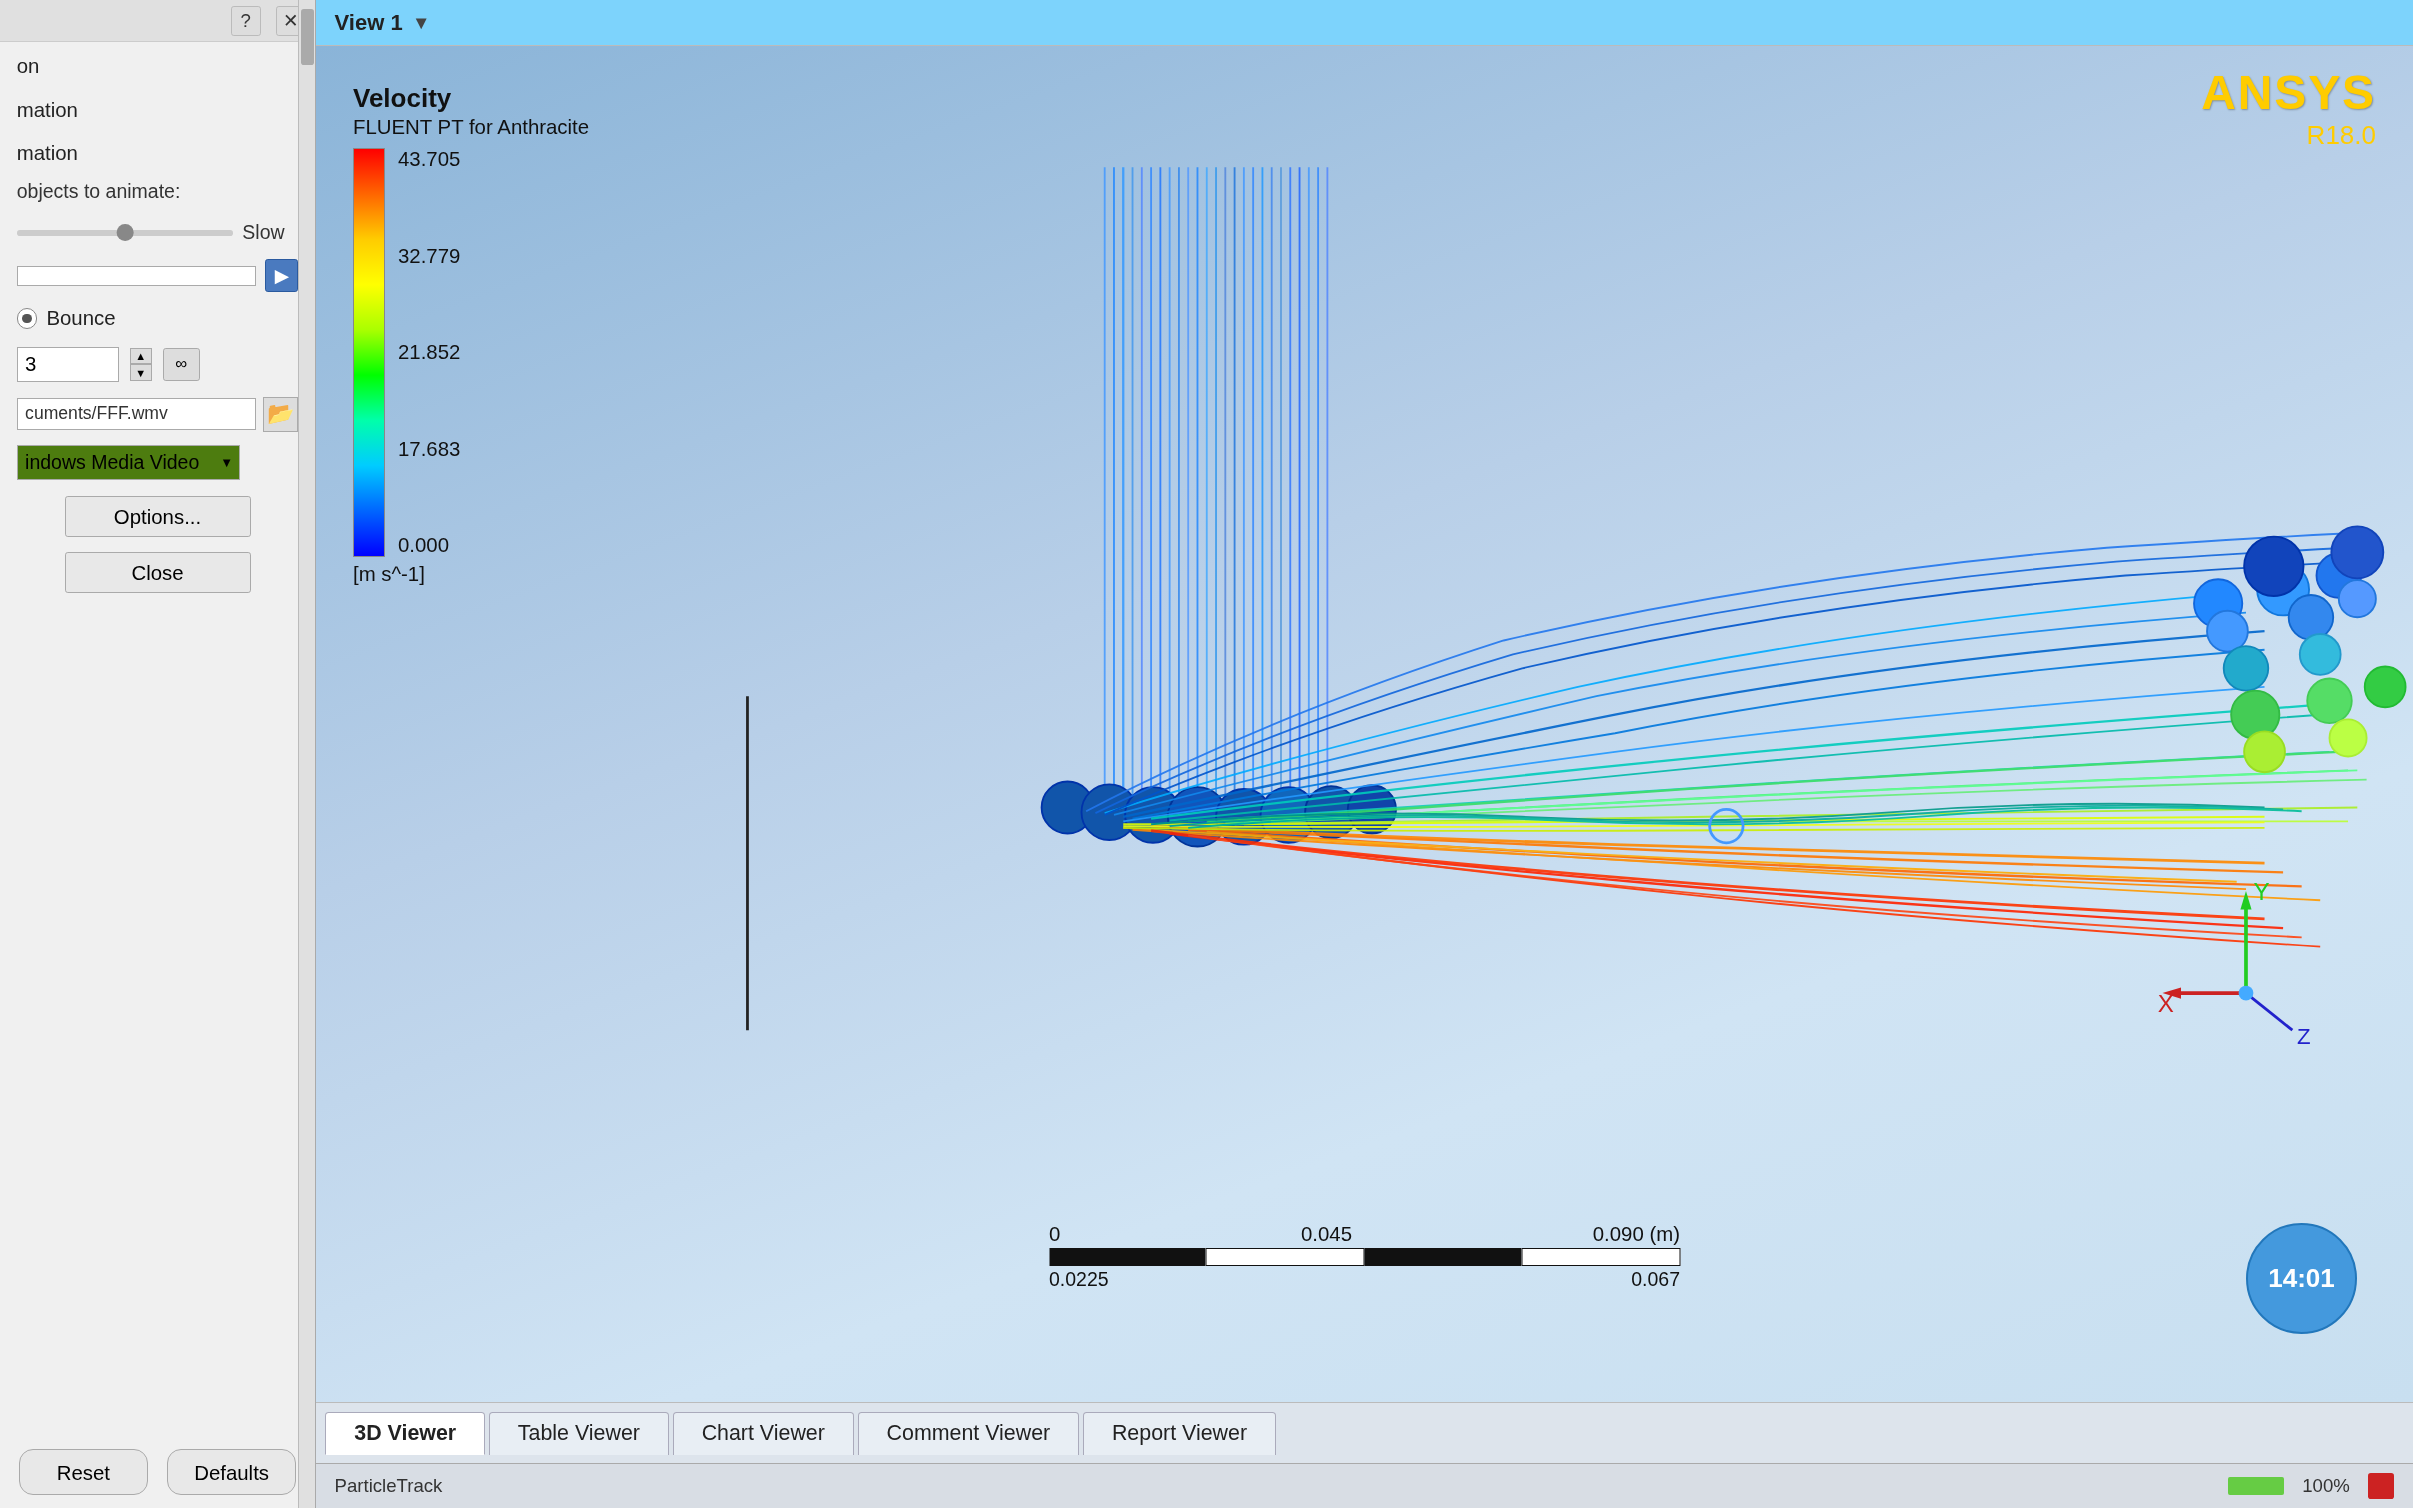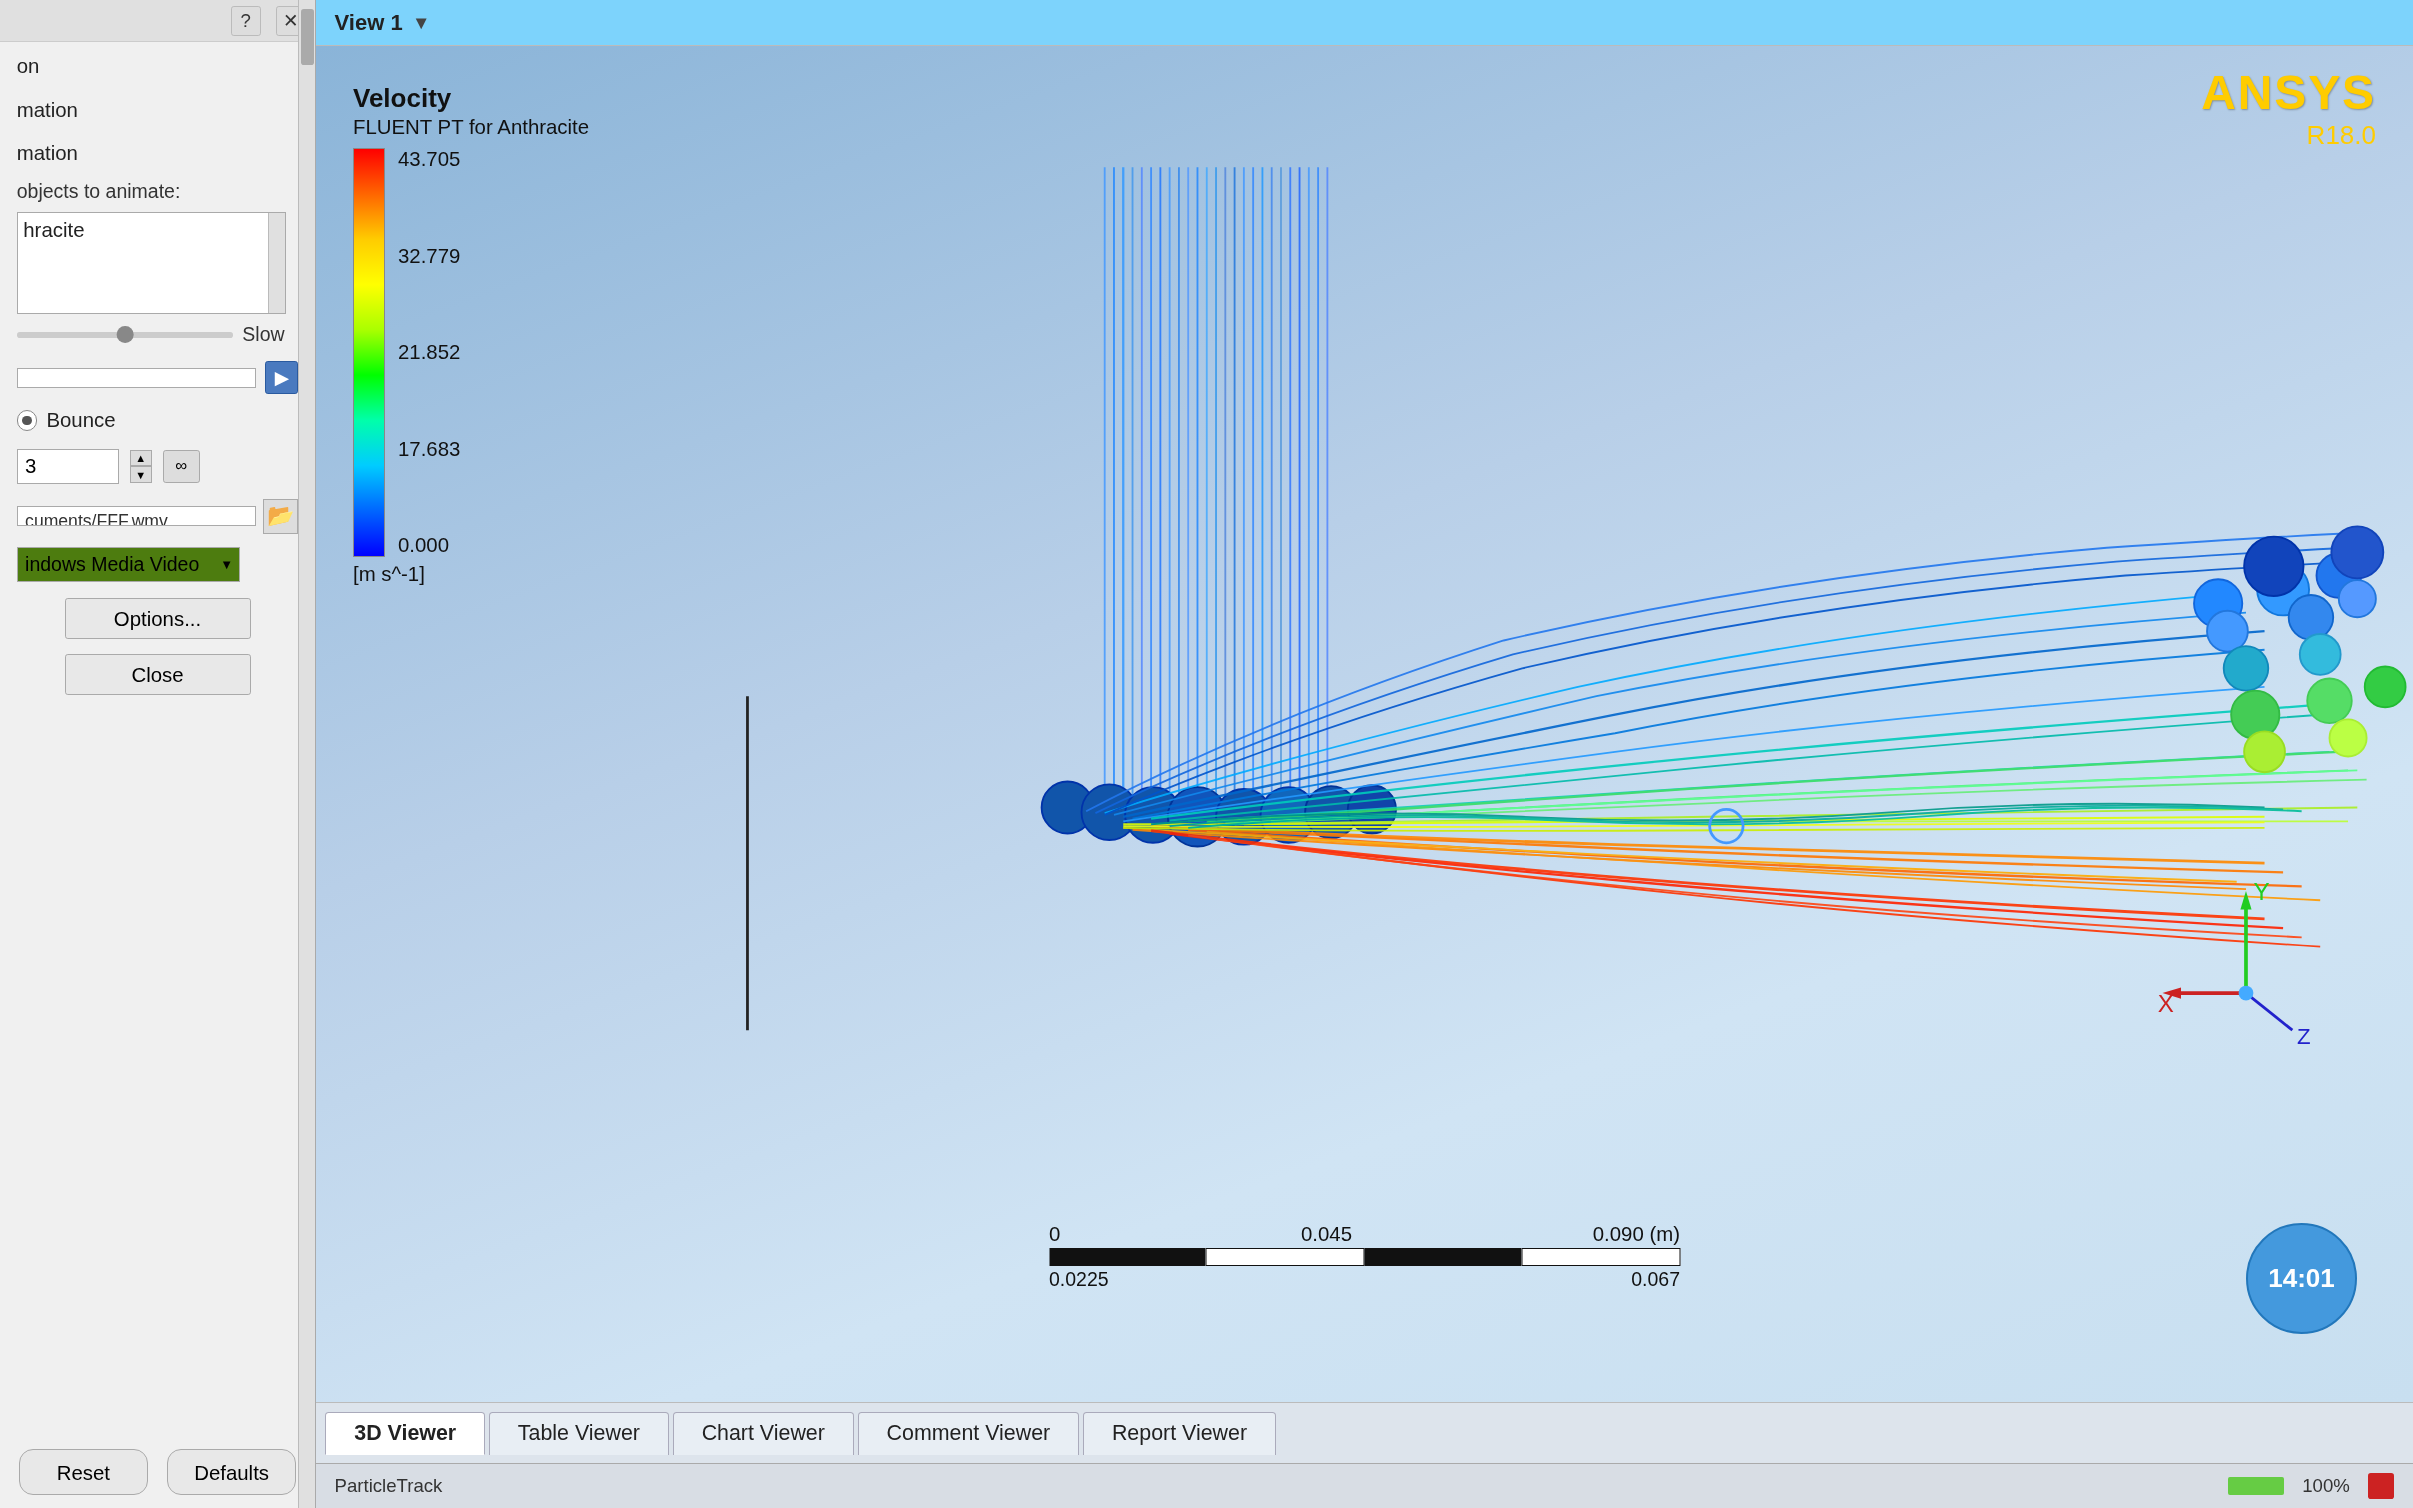--- a/index.html
+++ b/index.html
@@ -244,21 +244,21 @@
 
     .file-row {
       display: flex;
       align-items: center;
       padding: 7.4px 16.7px;
       gap: 7.4px;
     }
 
     .file-input {
       flex: 1;
-      height: 20px;
+      height: 32px;
       border: 0.9px solid #aaa;
       background: white;
       font-size: 17.6px;
       padding: 3.7px 7.4px;
       color: #333;
       overflow: hidden;
     }
 
     .file-browse-btn {
       width: 35px;
@@ -601,24 +601,20 @@
 
   <div id="panel-scroll">
     <div id="panel-scroll-thumb"></div>
   </div>
 
   <div class="panel-section">on</div>
   <div class="panel-section">mation</div>
   <div class="panel-section">mation</div>
 
   <div class="panel-label" style="padding: 7.4px 16.7px 3.7px;">objects to animate:</div>
-  <div class="objects-box">
-    <span>hracite</span>
-    <div class="objects-box-scroll"></div>
-  </div>
 
   <div class="speed-row">
     <div class="speed-slider-track">
       <div class="speed-slider-thumb"></div>
     </div>
     <span class="speed-label">Slow</span>
   </div>
 
   <div class="playback-row">
     <div class="playback-bar"></div>

